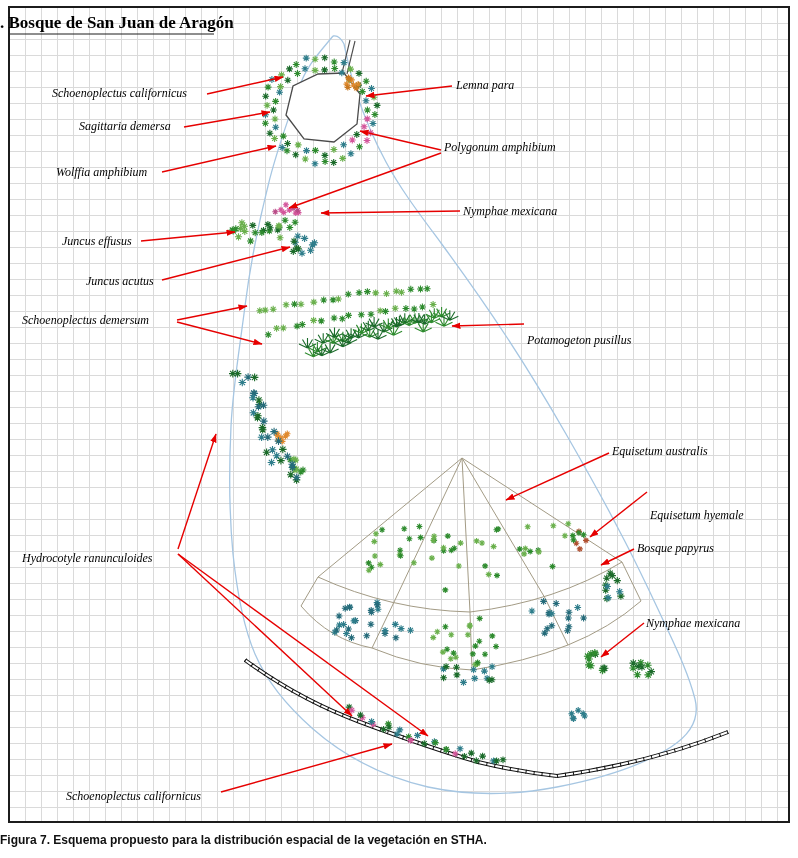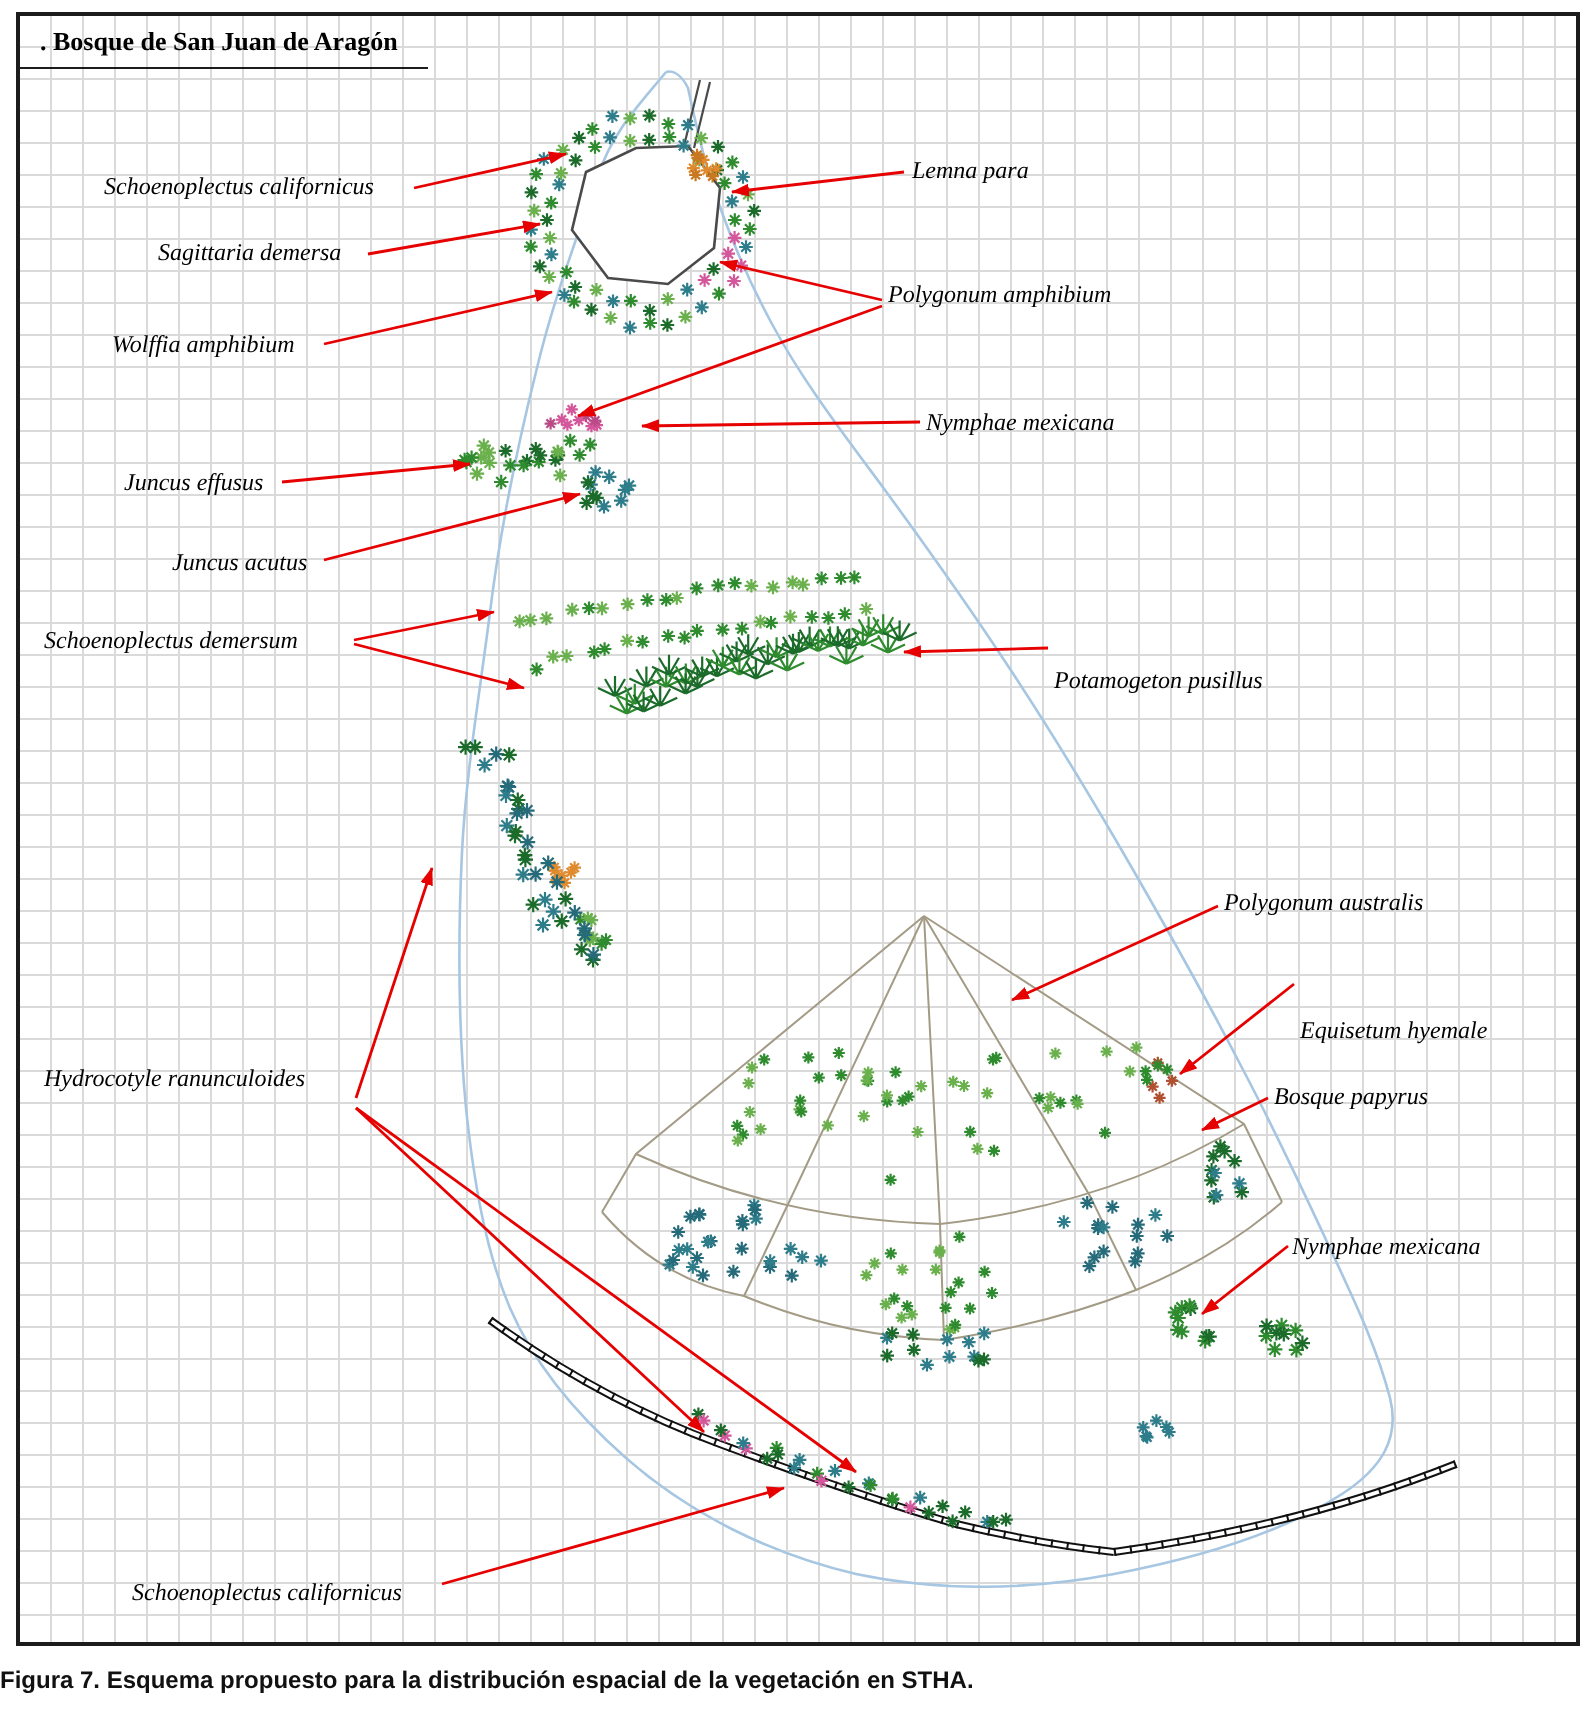--- a/index.html
+++ b/index.html
@@ -4,21 +4,21 @@
 <style>
   html,body{margin:0;padding:0;background:#ffffff;}
   .page{position:relative;width:798px;height:858px;background:#fff;overflow:hidden;
         font-family:"Liberation Serif",serif;}
   .frame{position:absolute;left:8px;top:6px;width:782px;height:817px;
          border:2px solid #1c1c1c;box-sizing:border-box;
          background-image:linear-gradient(#dadada 1px,transparent 1px),
                           linear-gradient(90deg,#dadada 1px,transparent 1px);
          background-size:16px 16px;background-position:-1px -1px;}
   svg.overlay{position:absolute;left:0;top:0;pointer-events:none;}
-  .map-title{position:absolute;left:20px;top:13px;font-weight:bold;font-size:13px;
+  .map-title{position:absolute;left:0;top:13px;font-weight:bold;font-size:17px;
              color:#000;white-space:nowrap;}
   .lbl{position:absolute;font-style:italic;font-size:12px;color:#000;white-space:nowrap;}
   .caption{position:absolute;left:0;top:833px;width:100%;
            font-family:"Liberation Sans",sans-serif;font-weight:bold;font-size:12px;color:#111;}
 </style>
 </head>
 <body>
 
 <div class="page">
 
@@ -575,21 +575,21 @@
   <div class="lbl" style="left:52px;top:86px">Schoenoplectus californicus</div>
   <div class="lbl" style="left:456px;top:78px">Lemna para</div>
   <div class="lbl" style="left:79px;top:119px">Sagittaria demersa</div>
   <div class="lbl" style="left:444px;top:140px">Polygonum amphibium</div>
   <div class="lbl" style="left:56px;top:165px">Wolffia amphibium</div>
   <div class="lbl" style="left:463px;top:204px">Nymphae mexicana</div>
   <div class="lbl" style="left:62px;top:234px">Juncus effusus</div>
   <div class="lbl" style="left:86px;top:274px">Juncus acutus</div>
   <div class="lbl" style="left:22px;top:313px">Schoenoplectus demersum</div>
   <div class="lbl" style="left:527px;top:333px">Potamogeton pusillus</div>
-  <div class="lbl" style="left:612px;top:444px">Polygonum australis</div>
+  <div class="lbl" style="left:612px;top:444px">Equisetum australis</div>
   <div class="lbl" style="left:650px;top:508px">Equisetum hyemale</div>
   <div class="lbl" style="left:637px;top:541px">Bosque papyrus</div>
-  <div class="lbl" style="left:22px;top:532px">Hydrocotyle ranunculoides</div>
+  <div class="lbl" style="left:22px;top:551px">Hydrocotyle ranunculoides</div>
   <div class="lbl" style="left:646px;top:616px">Nymphae mexicana</div>
   <div class="lbl" style="left:66px;top:789px">Schoenoplectus californicus</div>
 
   <div class="caption">Figura 7. Esquema propuesto para la distribución espacial de la vegetación en STHA.</div>
 </div>
 
 </body></html>

